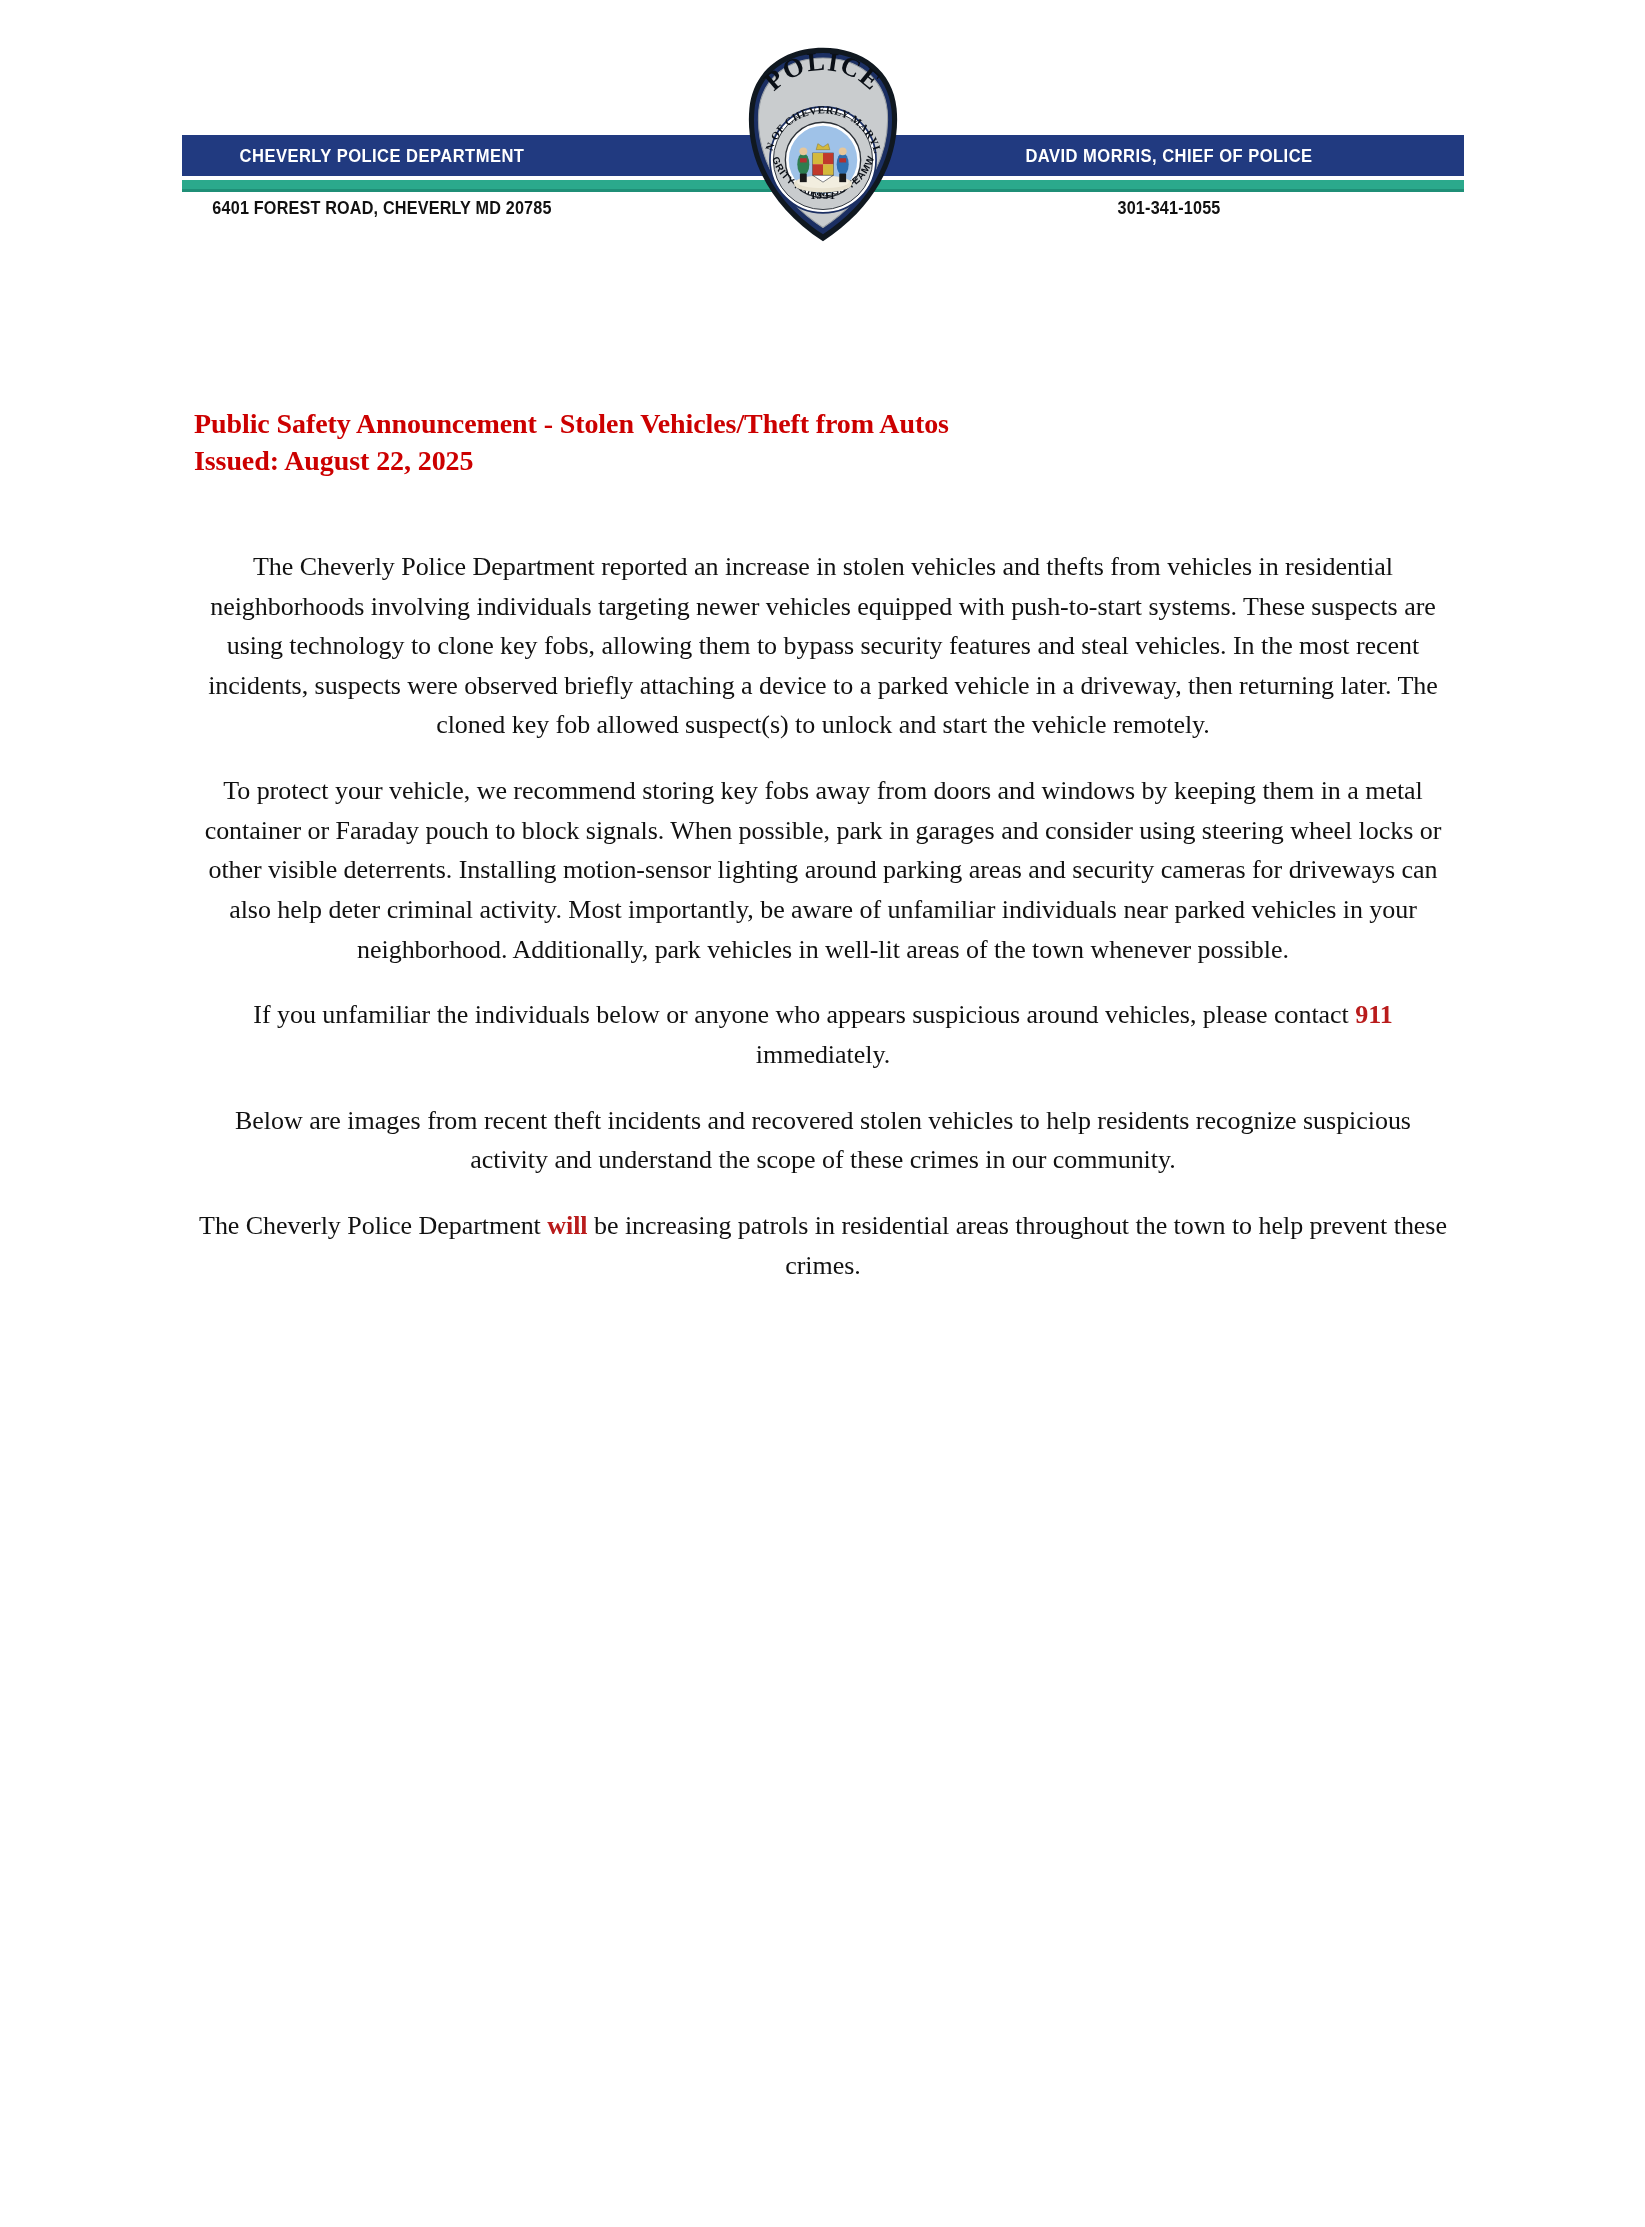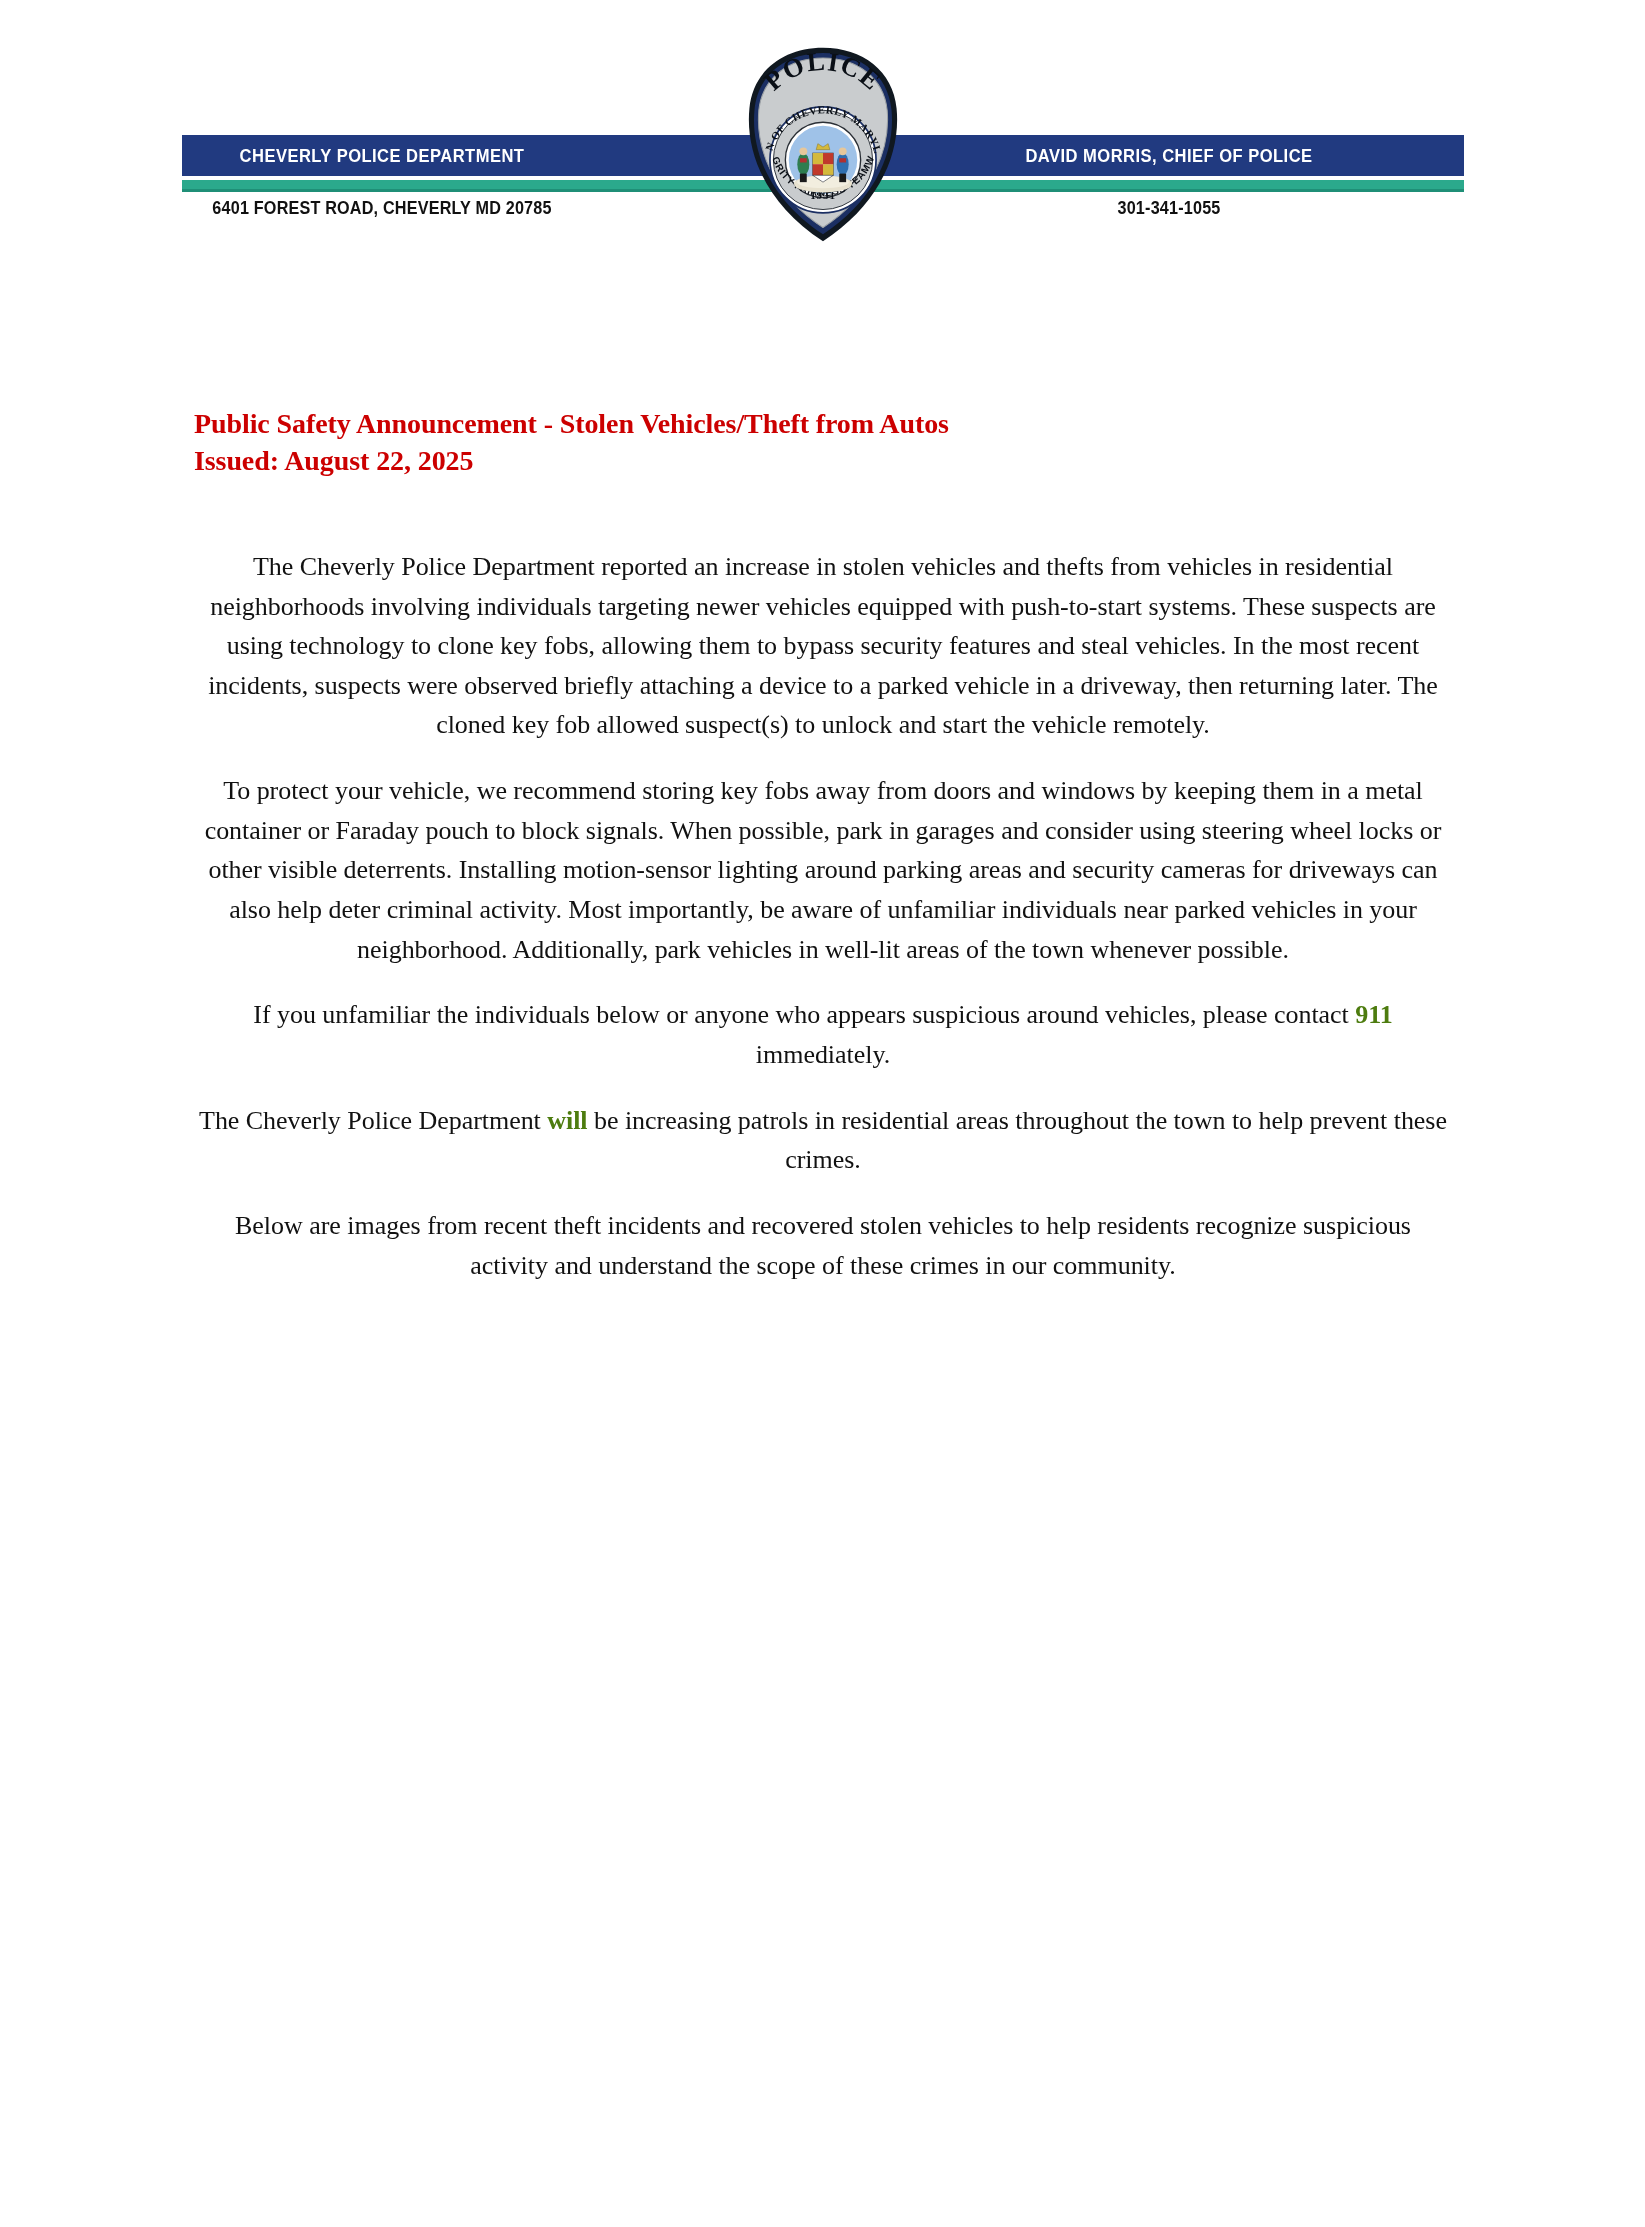--- a/index.html
+++ b/index.html
@@ -142,21 +142,21 @@
     color: #111111;
     font-size: 26px;
     line-height: 1.525;
     margin: 0 0 26px 0;
     text-align: center;
     letter-spacing: -0.04px;
   }
   p.para:last-child { margin-bottom: 0; }
 
   .hl {
-    color: #4d7c0f;
+    color: #b91c1c;
     font-weight: bold;
   }
 </style>
 </head>
 <body>
 
 <div class="page">
 
   <div class="letterhead">
 
@@ -260,21 +260,21 @@
 
     <div class="body-block">
 
       <p class="para">The Cheverly Police Department reported an increase in stolen vehicles and thefts from vehicles in residential neighborhoods involving individuals targeting newer vehicles equipped with push-to-start systems. These suspects are using technology to clone key fobs, allowing them to bypass security features and steal vehicles. In the most recent incidents, suspects were observed briefly attaching a device to a parked vehicle in a driveway, then returning later. The cloned key fob allowed suspect(s) to unlock and start the vehicle remotely.</p>
 
       <p class="para">To protect your vehicle, we recommend storing key fobs away from doors and windows by keeping them in a metal container or Faraday pouch to block signals. When possible, park in garages and consider using steering wheel locks or other visible deterrents. Installing motion-sensor lighting around parking areas and security cameras for driveways can also help deter criminal activity. Most importantly, be aware of unfamiliar individuals near parked vehicles in your neighborhood. Additionally, park vehicles in well-lit areas of the town whenever possible.</p>
 
       <p class="para"><span>If you unfamiliar the individuals below or anyone who appears suspicious around vehicles, please contact </span><span class="hl">911</span><span> immediately.</span></p>
 
 
+      <p class="para">Below are images from recent theft incidents and recovered stolen vehicles to help residents recognize suspicious activity and understand the scope of these crimes in our community.</p>
+
       <p class="para"><span>The Cheverly Police Department </span><span class="hl">will</span><span> be increasing patrols in residential areas throughout the town to help prevent these crimes.</span></p>
-
-      <p class="para">Below are images from recent theft incidents and recovered stolen vehicles to help residents recognize suspicious activity and understand the scope of these crimes in our community.</p>
 
     </div>
   </div>
 
 </div>
 
 
 </body></html>

